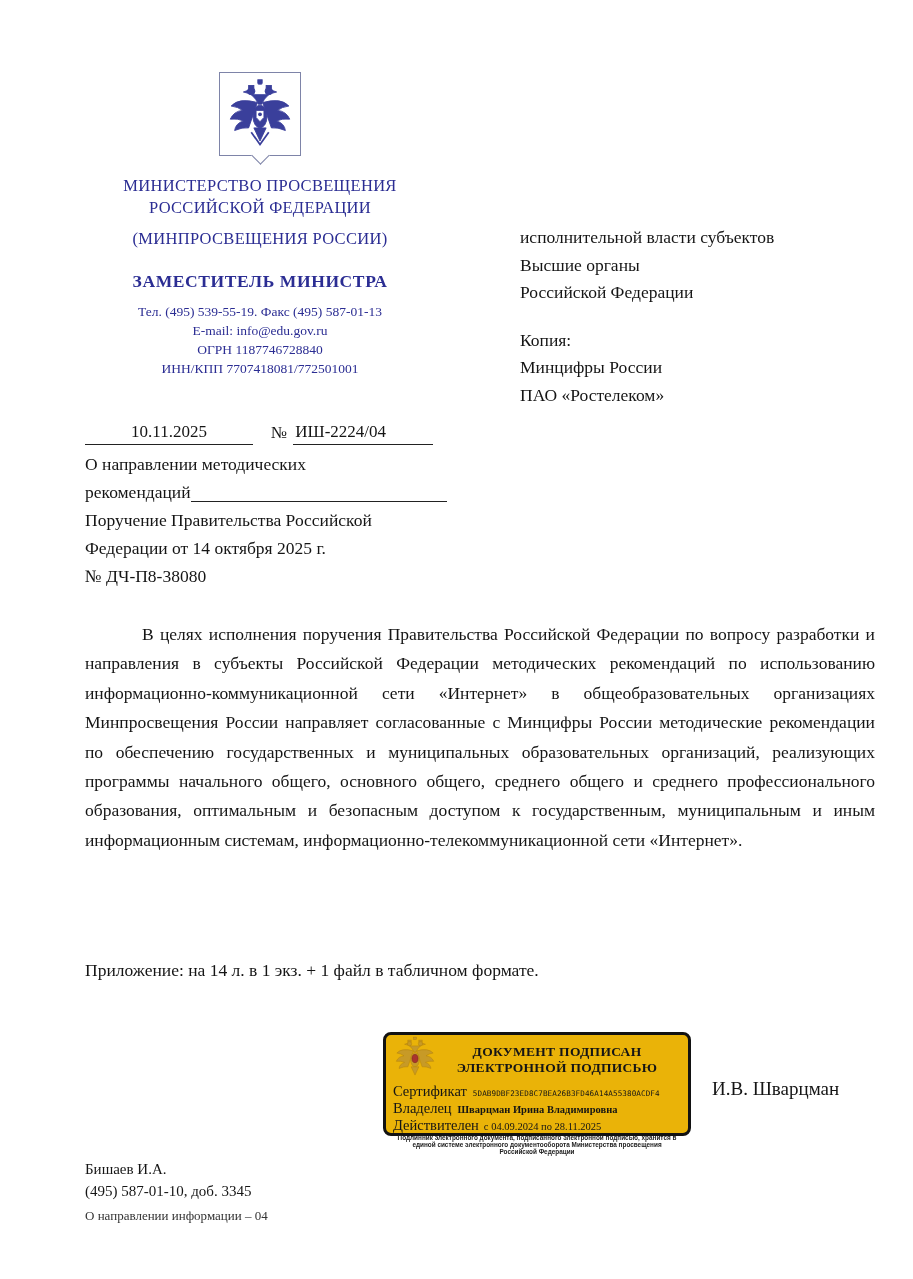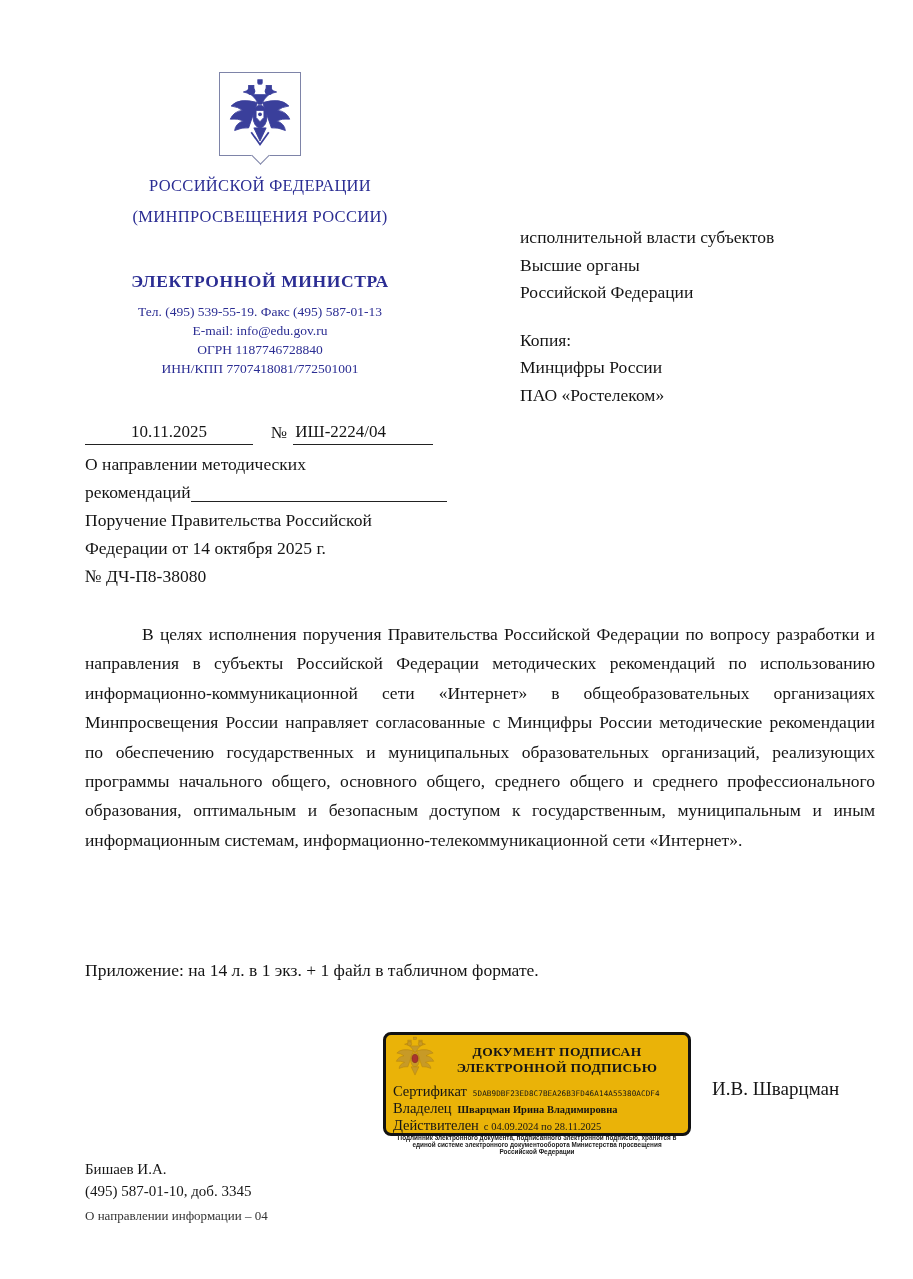--- a/index.html
+++ b/index.html
@@ -120,25 +120,26 @@
         <path d="M33 57 L40 72 L47 57 Z"></path>
         <path d="M30 62 L40 76 L50 62" fill="none" stroke-width="2"></path>
       </g>
       <path d="M35.5 37 h9 v8 l-4.5 5 l-4.5 -5 z" fill="#ffffff" stroke="#3a3f9b" stroke-width="1"></path>
       <circle cx="40" cy="41.5" r="2.2" fill="#3a3f9b"></circle>
     </svg>
   </span>
 </div>
 
 <div class="abs ministry">
+  <div>МИНИСТЕРСТВО ПРОСВЕЩЕНИЯ</div>
   <div>РОССИЙСКОЙ ФЕДЕРАЦИИ</div>
   <div class="l3">(МИНПРОСВЕЩЕНИЯ РОССИИ)</div>
 </div>
 
-<div class="abs deputy">ЭЛЕКТРОННОЙ МИНИСТРА</div>
+<div class="abs deputy">ЗАМЕСТИТЕЛЬ МИНИСТРА</div>
 
 <div class="abs contact">
   <div>Тел. (495) 539-55-19. Факс (495) 587-01-13</div>
   <div>E-mail: info@edu.gov.ru</div>
   <div>ОГРН 1187746728840</div>
   <div>ИНН/КПП 7707418081/772501001</div>
 </div>
 
 <div class="abs dateline">
   <span class="date-cell">10.11.2025</span>

